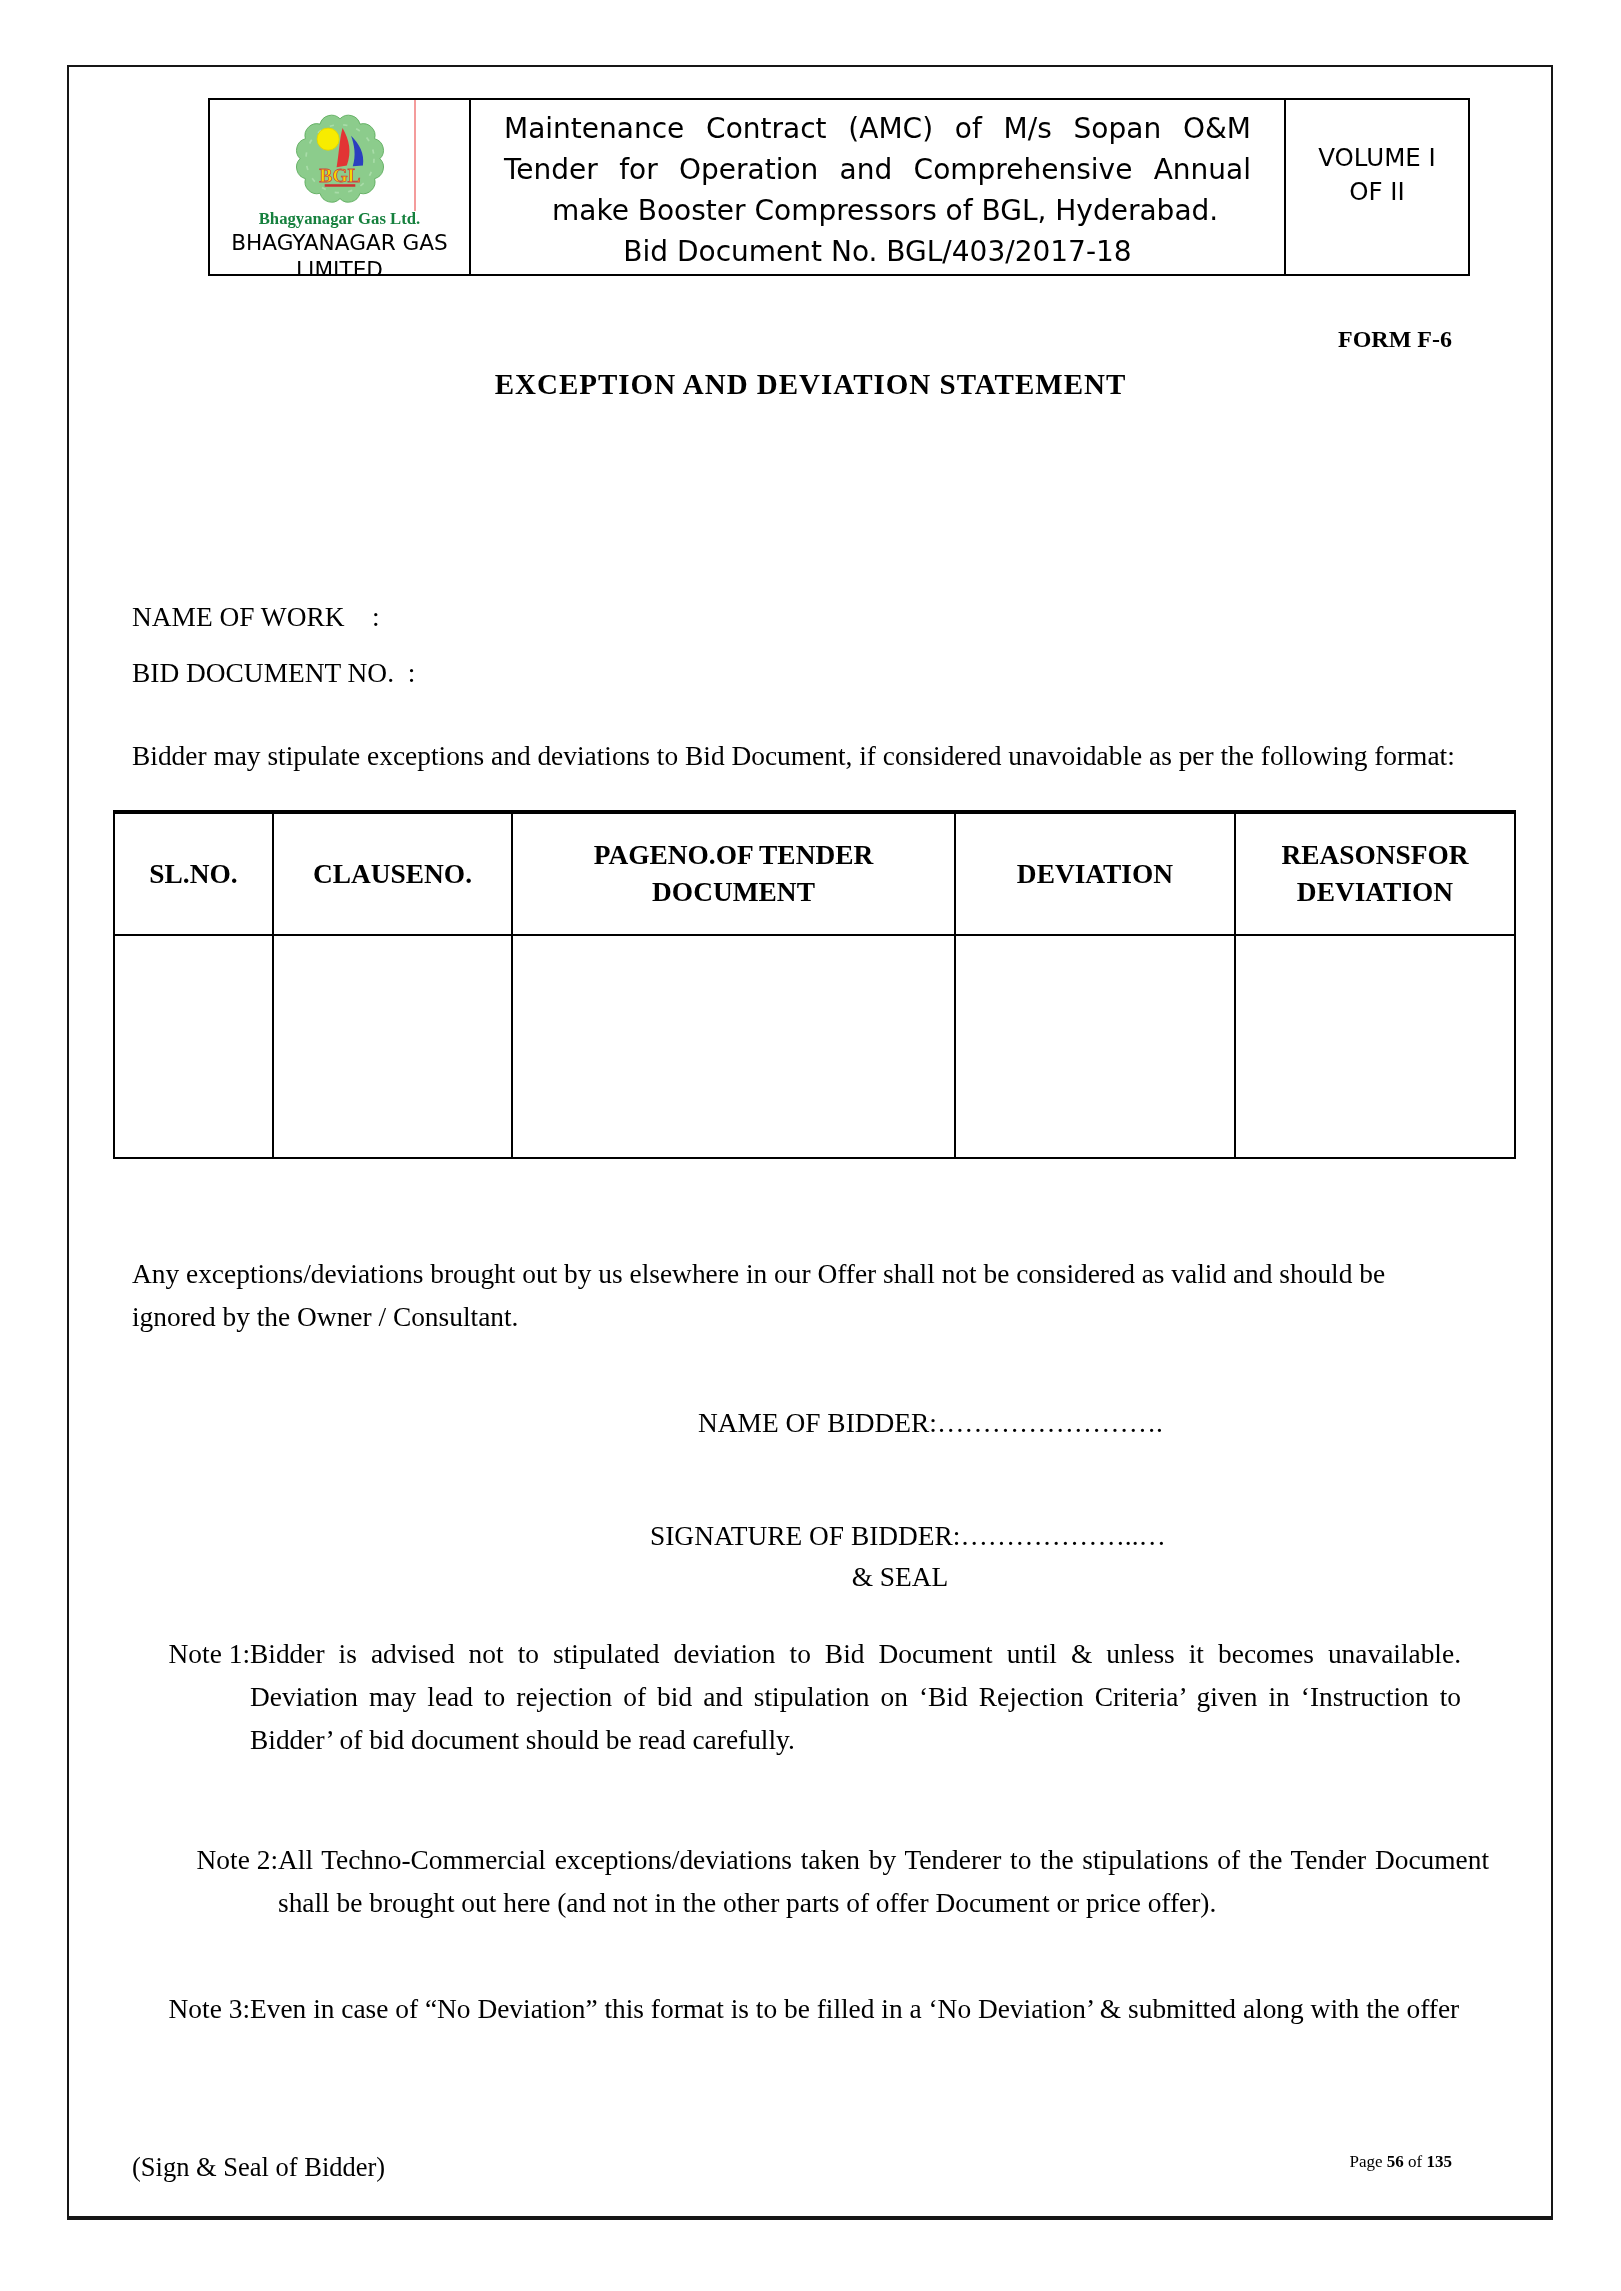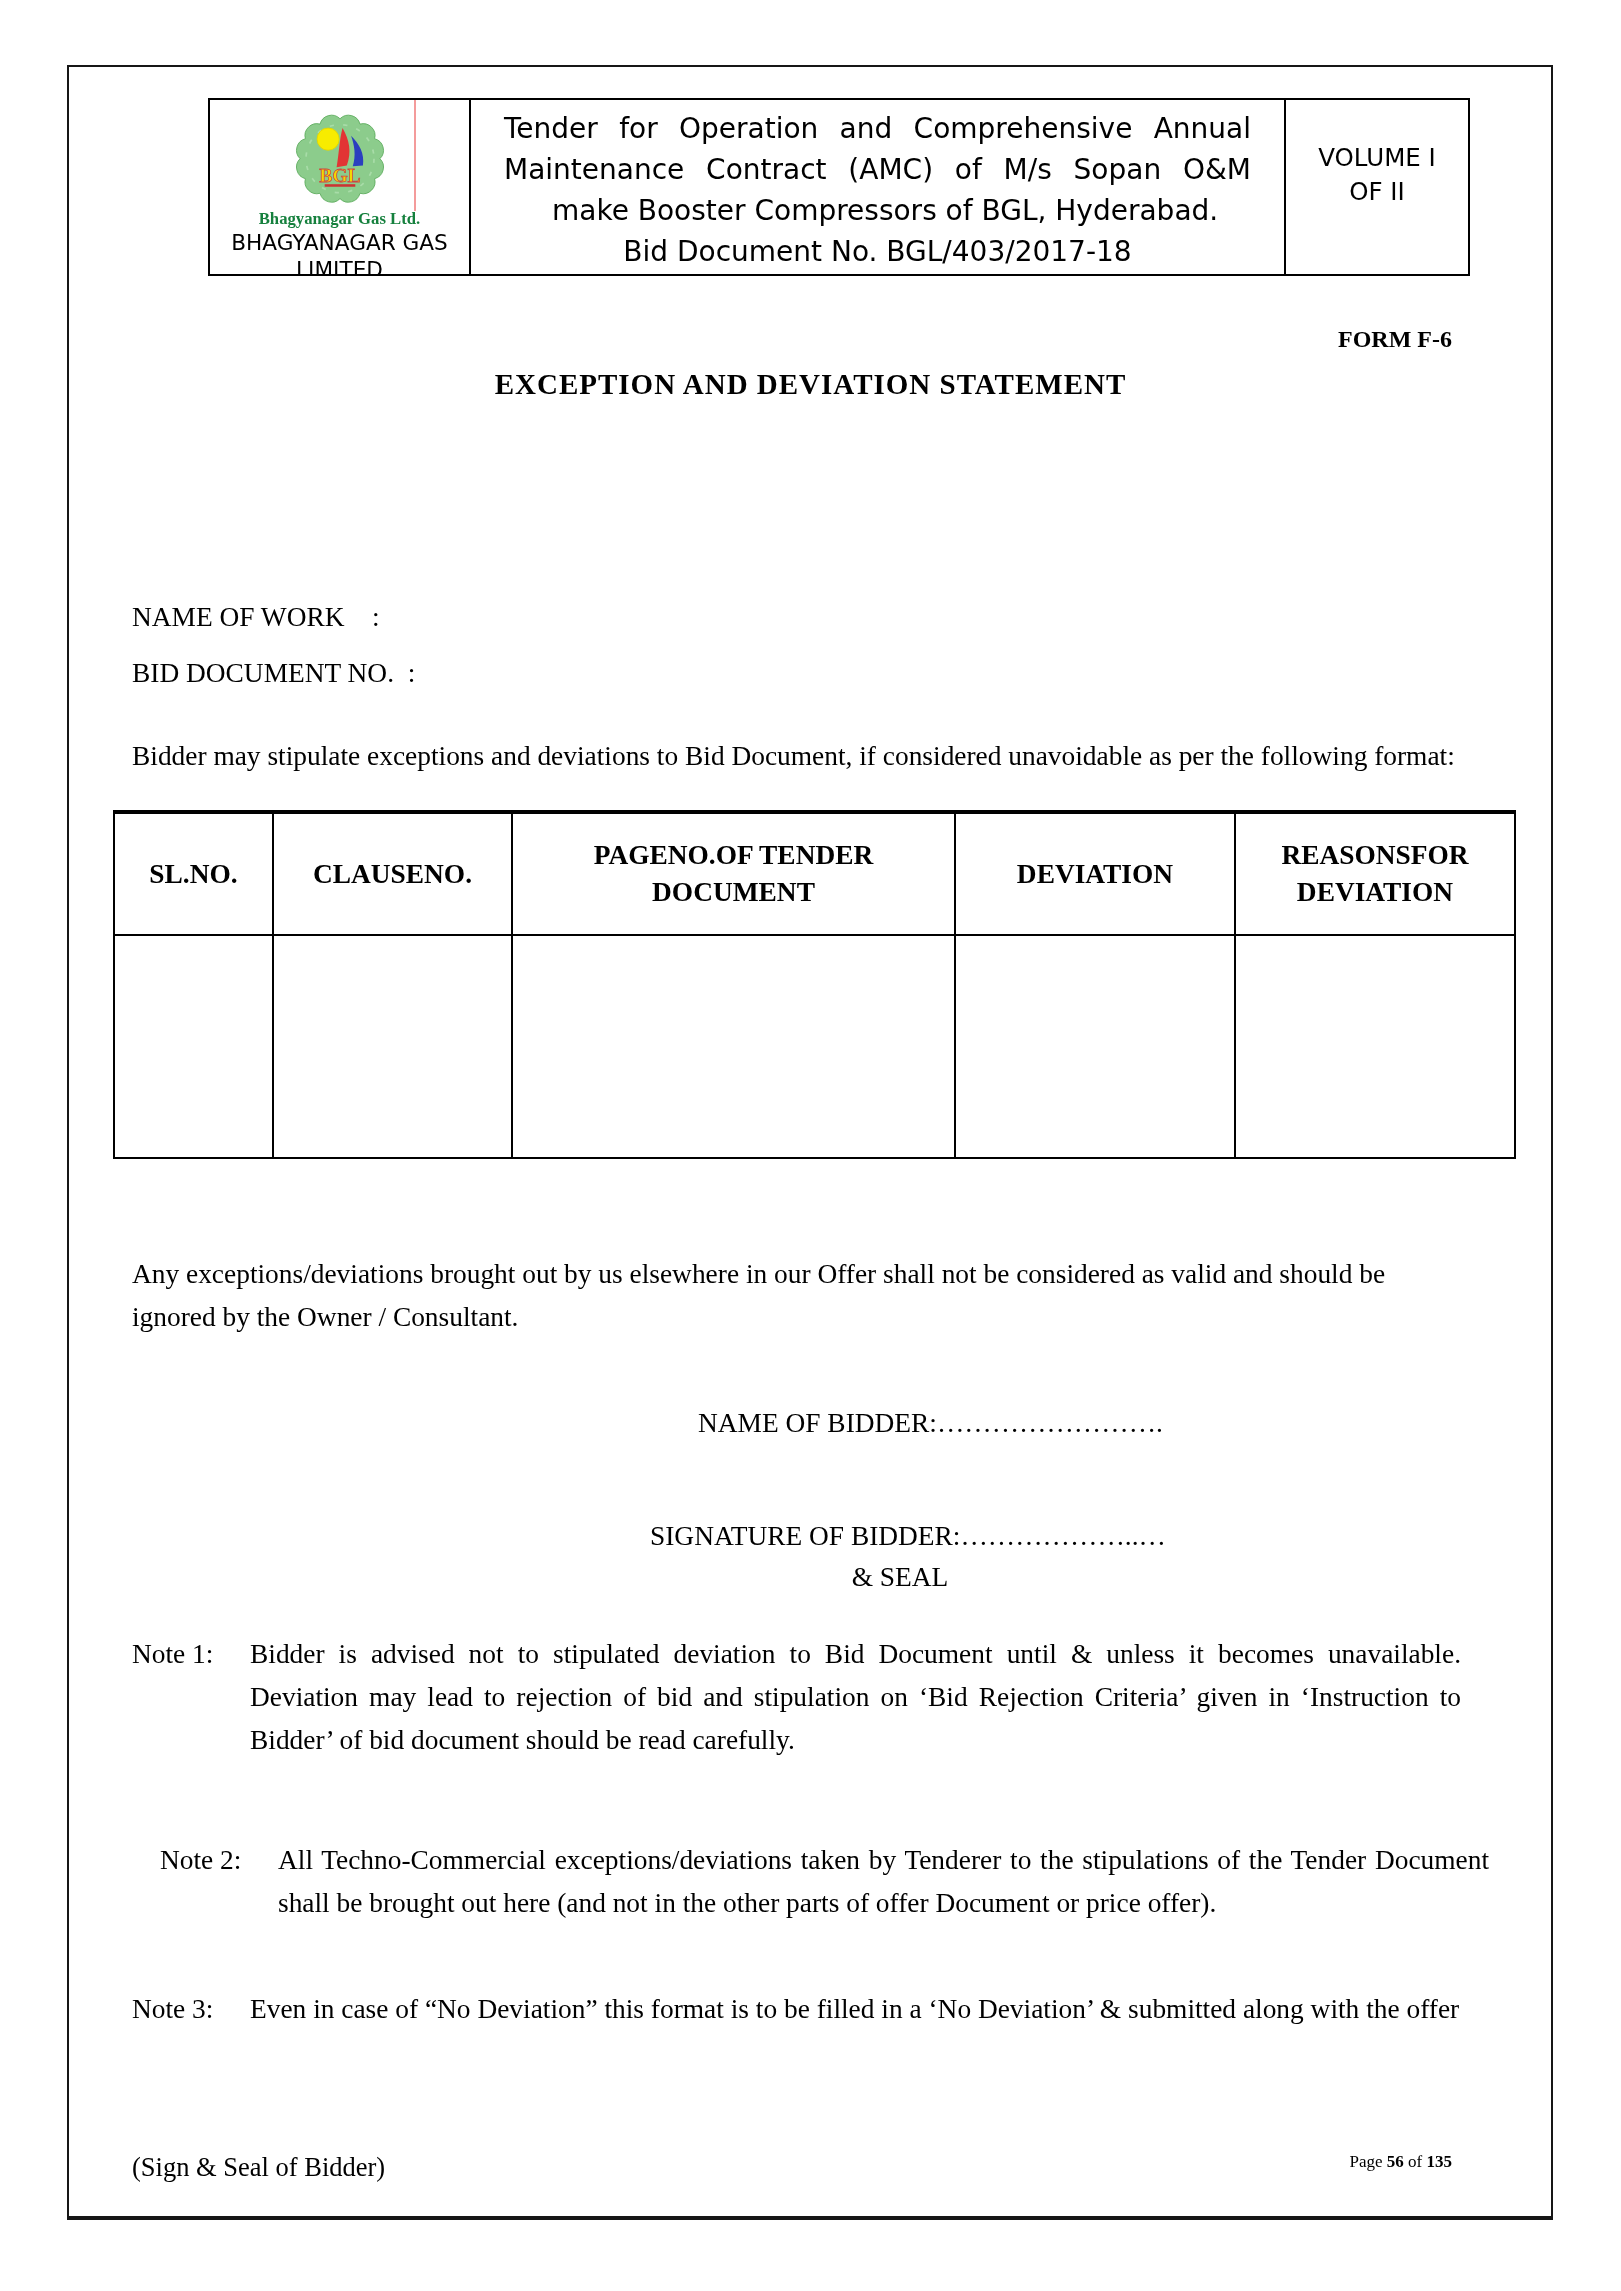--- a/index.html
+++ b/index.html
@@ -72,21 +72,21 @@
   .dev-table tr.body td{height:223px;font-weight:normal;}
 
   .disclaimer{left:132px;top:1253px;width:1333px;font-size:27.4px;line-height:43px;}
 
   .bidder-name{left:698px;top:1408px;font-size:27.4px;}
   .bidder-signature{left:650px;top:1521px;font-size:27.4px;}
   .bidder-seal{left:650px;top:1562px;width:500px;text-align:center;font-size:27.4px;}
 
   
   .note{left:132px;width:1329px;display:flex;font-size:27.4px;line-height:43px;}
-  .note .note-label{width:118px;flex:0 0 118px;}
+  .note .note-label{width:118px;flex:0 0 118px;text-align:right;}
   .note .note-text{flex:1;text-align:justify;}
   .note-1{top:1633px;}
   .note-2{top:1839px;margin-left:28px;}
   .note-3{top:1988px;}
 
   
   .footer-left{left:132px;top:2152px;font-size:26.5px;}
   .footer-right{right:169px;top:2152px;font-size:17px;}
   .footer-right b{font-weight:bold;}
 </style>
@@ -109,22 +109,22 @@
       <path d="M 63 26 C 71 40 74 54 68 70 L 56 72 C 59 56 59 41 63 26 Z" fill="#e23434"></path>
       <path d="M 73 35 C 83 45 89 56 87 70 L 75 71 C 79 58 77 46 73 35 Z" fill="#2b3fbf"></path>
       <text x="60" y="89" text-anchor="middle" font-family="Liberation Serif, serif" font-weight="bold" font-size="23" fill="#f4d800" stroke="#cc4444" stroke-width="0.9">BGL</text>
       <rect x="42" y="92" width="36" height="3" fill="#cc3333"></rect>
     </svg>
     <div class="logo-subtitle">Bhagyanagar Gas Ltd.</div>
     <div class="logo-company">BHAGYANAGAR GAS LIMITED</div>
   </div>
 
   <div class="title-cell">
+    <div class="title-line-j">Maintenance Contract (AMC) of M/s Sopan O&amp;M</div>
     <div class="title-line-j">Tender for Operation and Comprehensive Annual</div>
-    <div class="title-line-j">Maintenance Contract (AMC) of M/s Sopan O&amp;M</div>
     <div class="title-line-l">make Booster Compressors of BGL, Hyderabad.</div>
     <div class="title-line-c">Bid Document No. BGL/403/2017-18</div>
   </div>
 
   <div class="volume-cell">
     <div>VOLUME I</div>
     <div>OF II</div>
   </div>
 </div>
 

